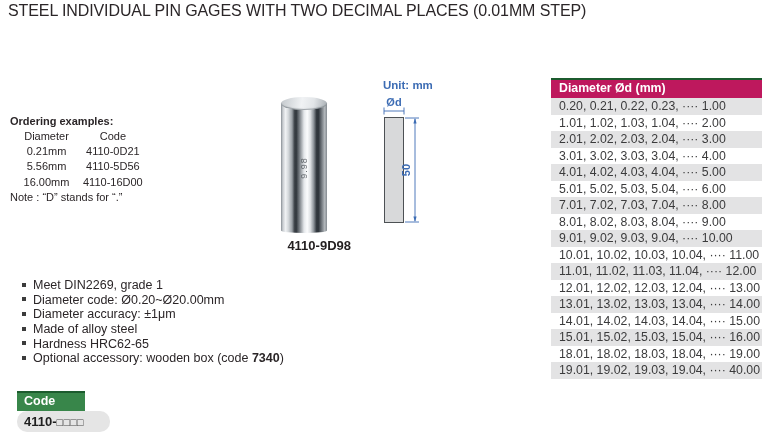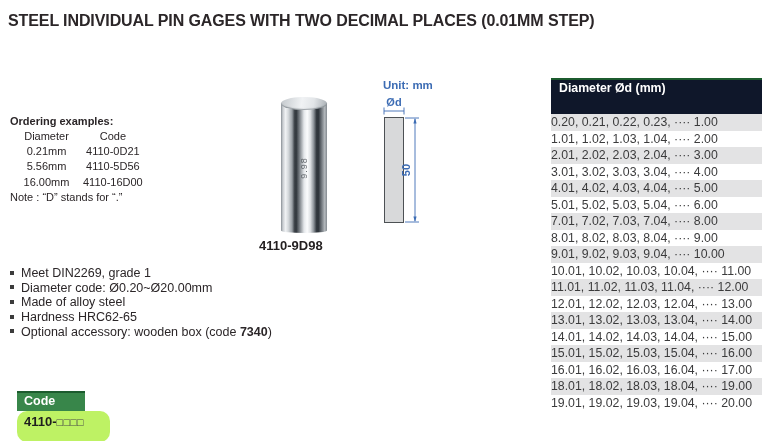--- a/index.html
+++ b/index.html
@@ -1,22 +1,22 @@
 <!DOCTYPE html>
 <html><head>
 <meta charset="utf-8">
 <style>
   html,body { margin:0; padding:0; background:#fff; }
   .page {
     position:relative; width:777px; height:441px; background:#ffffff;
     font-family:"Liberation Sans","DejaVu Sans",sans-serif; color:#2b2628; overflow:hidden;
   }
   .title {
-    position:absolute; left:8px; top:12px;
-    font-size:16px; font-weight:700; color:#2b2628; letter-spacing:-0.1px; white-space:nowrap;
+    position:absolute; left:8px; top:2px;
+    font-size:16px; font-weight:400; color:#2b2628; letter-spacing:-0.1px; white-space:nowrap;
   }
   
   .ordering { position:absolute; left:10px; top:114px; font-size:11px; }
   .ord-head { font-weight:700; line-height:15px; }
   .ord-grid { display:grid; grid-template-columns:73px auto; line-height:15.2px;text-align:center; }
   .ord-note { line-height:15.2px; }
   
   .pin-wrap { position:absolute; left:281px; top:97px; width:46px; height:136px; }
   .pin-body {
     position:absolute; left:0; top:6px; width:46px; height:130px;
@@ -31,53 +31,53 @@
     position:absolute; left:0; top:0; width:46px; height:13px; border-radius:50%;
     background:linear-gradient(100deg,#c3c8cc,#f0f2f4 45%,#e2e5e8 70%,#a8aeb3);
     box-shadow:inset 0 -1px 1px rgba(110,118,124,.65);
   }
   .pin-engraving {
     position:absolute; left:50%; top:50%;
     transform:translate(-50%,-50%) rotate(-90deg);
     font-size:9px; letter-spacing:1px; color:rgba(72,78,84,.8); white-space:nowrap;
   }
   .pin-caption {
-    position:absolute; left:259px; top:238px; width:92px; text-align:left;
+    position:absolute; left:259px; top:238px; width:92px; text-align:right;
     font-size:13px; font-weight:700; color:#231f20;
   }
   
   .unit-label { position:absolute; left:383px; top:79px; font-size:11.5px; font-weight:700; color:#3c6cb4; }
   .drawing { position:absolute; left:380px; top:95px; width:90px; height:135px; }
   .dim { stroke:#3c6cb4; stroke-width:0.9; }
   .blue-text { font-size:11px; font-weight:700; fill:#3c6cb4; font-family:"Liberation Sans","DejaVu Sans",sans-serif; }
   
-  .features { position:absolute; left:10px; top:266px; margin:0; padding:0; list-style:none; font-size:12.5px; }
+  .features { position:absolute; left:10px; top:266px; margin:12px; padding:0; list-style:none; font-size:12.5px; }
   .features li { height:14.7px; line-height:14.7px; white-space:nowrap; }
   .sq { display:inline-block; width:4px; height:4px; background:#3c3c3c; margin:0 7px 2px 0; vertical-align:middle; }
   
   .code-block { position:absolute; left:17px; top:391px; font-size:12.5px; }
   .code-header {
     width:68px; height:20px; line-height:17px; box-sizing:border-box;
     background:#38864a; border-top:2px solid #1c5b2e;
     color:#fff; font-weight:700; padding-left:7px;
   }
   .code-row {
-    width:93px; height:31px; line-height:21px; box-sizing:border-box;
-    background:#bef264; padding-left:7px; color:#1e1e1e; white-space:nowrap;border-radius:10px;
+    width:93px; height:21px; line-height:21px; box-sizing:border-box;
+    background:#e5e5e5; padding-left:7px; color:#1e1e1e; white-space:nowrap;border-radius:10px;
   }
   .code-row b { font-size:13px; }
   .boxes { font-size:10.5px; letter-spacing:0.5px; color:#4a4a4a; }
   
   .dtable { position:absolute; left:551px; top:78px; width:211px; font-size:12.3px; }
   .t-header {
-    height:36px; line-height:17px; box-sizing:border-box;
-    background:#0f172a; border-top:2px solid #1c5b2e;
+    height:20px; line-height:17px; box-sizing:border-box;
+    background:#be185d; border-top:2px solid #1c5b2e;
     color:#fff; font-weight:700; padding-left:8px;
   }
-  .t-row { height:16.5px; line-height:16.5px; color:#3b3b3c; white-space:nowrap; }
+  .t-row { height:16.5px; line-height:16.5px; padding-left:8px; color:#3b3b3c; white-space:nowrap; }
   .t-body .t-row:nth-child(odd) { background:#e3e3e4; }
 </style>
 </head>
 <body>
 
 <div class="page">
 
   <div class="title">STEEL INDIVIDUAL PIN GAGES WITH TWO DECIMAL PLACES (0.01MM STEP)</div>
 
   <div class="ordering">
@@ -114,20 +114,21 @@
     <line class="dim" x1="25" y1="127" x2="39" y2="127"></line>
     <line class="dim" x1="35" y1="24" x2="35" y2="126"></line>
     <polygon points="35,23 33.4,28.5 36.6,28.5" fill="#3c6cb4"></polygon>
     <polygon points="35,127 33.4,121.5 36.6,121.5" fill="#3c6cb4"></polygon>
     <text class="blue-text" transform="translate(29.5,75) rotate(-90)" text-anchor="middle">50</text>
   </svg>
 
   <ul class="features">
     <li><span class="sq"></span><span>Meet DIN2269, grade 1</span></li>
     <li><span class="sq"></span><span>Diameter code: Ø0.20~Ø20.00mm</span></li>
+    <li><span class="sq"></span><span>Diameter accuracy: ±1μm</span></li>
     <li><span class="sq"></span><span>Made of alloy steel</span></li>
     <li><span class="sq"></span><span>Hardness HRC62-65</span></li>
     <li><span class="sq"></span><span>Optional accessory: wooden box (code </span><b>7340</b><span>)</span></li>
   </ul>
 
   <div class="code-block">
     <div class="code-header">Code</div>
     <div class="code-row">
       <b>4110-</b><span class="boxes">□□□□</span>
     </div>
@@ -144,19 +145,18 @@
       <div class="t-row">5.01, 5.02, 5.03, 5.04, ···· 6.00</div>
       <div class="t-row">7.01, 7.02, 7.03, 7.04, ···· 8.00</div>
       <div class="t-row">8.01, 8.02, 8.03, 8.04, ···· 9.00</div>
       <div class="t-row">9.01, 9.02, 9.03, 9.04, ···· 10.00</div>
       <div class="t-row">10.01, 10.02, 10.03, 10.04, ···· 11.00</div>
       <div class="t-row">11.01, 11.02, 11.03, 11.04, ···· 12.00</div>
       <div class="t-row">12.01, 12.02, 12.03, 12.04, ···· 13.00</div>
       <div class="t-row">13.01, 13.02, 13.03, 13.04, ···· 14.00</div>
       <div class="t-row">14.01, 14.02, 14.03, 14.04, ···· 15.00</div>
       <div class="t-row">15.01, 15.02, 15.03, 15.04, ···· 16.00</div>
-      <div class="t-row">16.01, 16.02, 16.03, 16.04, ···· 17.00</div>
       <div class="t-row">18.01, 18.02, 18.03, 18.04, ···· 19.00</div>
-      <div class="t-row">19.01, 19.02, 19.03, 19.04, ···· 20.00</div>
+      <div class="t-row">19.01, 19.02, 19.03, 19.04, ···· 40.00</div>
     </div>
   </div>
 
 </div>
 
 </body></html>

